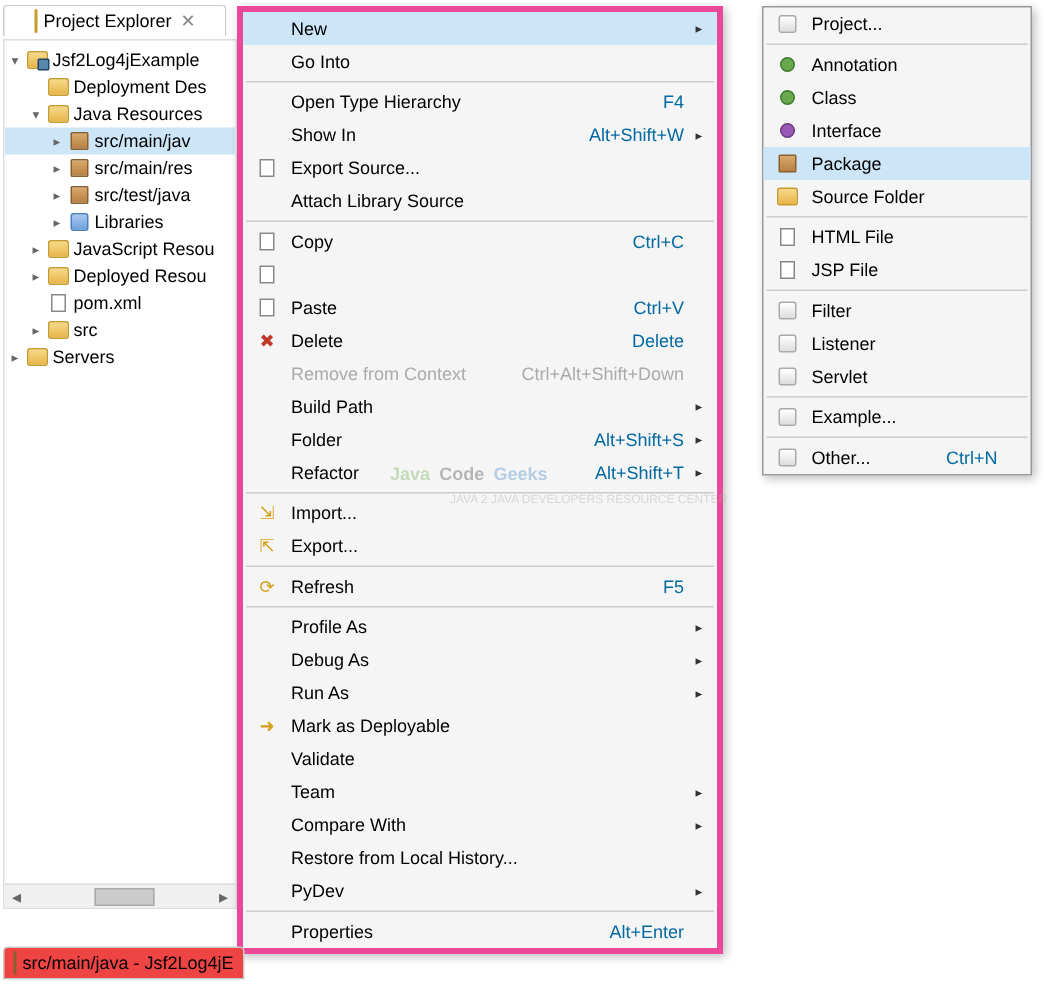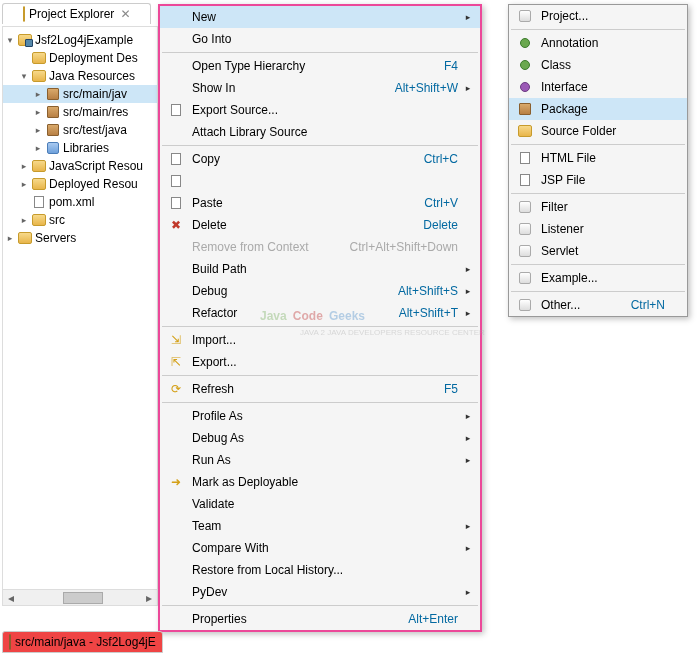--- a/index.html
+++ b/index.html
@@ -20,35 +20,35 @@
 .tree-row.selected { background: #cde6f7; }
 .indent-0 { padding-left: 2px; }
 .indent-1 { padding-left: 16px; }
 .indent-2 { padding-left: 30px; }
 
 .scrollbar-h { position: absolute; bottom: 0; left: 0; right: 0; height: 16px; background: #f0f0f0; border-top: 1px solid #ddd; display: flex; }
 .scrollbar-h .thumb { position: absolute; left: 60px; width: 40px; top: 2px; height: 12px; background: #ccc; border: 1px solid #aaa; }
 .scrollbar-h .arr { width: 16px; height: 16px; display: flex; align-items: center; justify-content: center; color: #666; }
 .scrollbar-h .arr.right { position: absolute; right: 0; }
 
-.context-menu { position: absolute; top: 4px; left: 158px; width: 324px; background: #f5f5f5; border: 2px solid #ec4899; box-shadow: 2px 2px 6px rgba(0,0,0,0.25); }
+.context-menu { position: absolute; top: 4px; left: 158px; width: 324px; background: #f5f5f5; border: 4px solid #ec4899; box-shadow: 2px 2px 6px rgba(0,0,0,0.25); }
 .menu-item { display: flex; align-items: center; height: 22px; padding: 0 6px; position: relative; }
 .menu-item.highlight { background: #cde6f7; }
 .menu-item .mi-icon { width: 20px; height: 20px; display: flex; align-items: center; justify-content: center; }
 .menu-item .mi-label { flex: 1; padding-left: 6px; }
 .menu-item .mi-accel { color: #0369a1; padding-right: 4px; }
 .menu-item .mi-arrow { width: 12px; text-align: center; color: #333; font-size: 9px; }
 .menu-item.disabled .mi-label, .menu-item.disabled .mi-accel, .menu-item.disabled .mi-icon { color: #aaa; }
 .menu-sep { height: 1px; background: #ccc; margin: 2px 2px; }
 
 .sub-menu { position: absolute; top: 4px; left: 508px; width: 180px; background: #f5f5f5; border: 1px solid #999; box-shadow: 2px 2px 6px rgba(0,0,0,0.25); }
 
 .watermark { position: absolute; top: 300px; left: 260px; font-size: 22px; opacity: 0.35; pointer-events: none; white-space: nowrap; font-weight: bold; }
 .watermark .j { color: #6aa84f; }
-.watermark .c { color: #b91c1c; }
+.watermark .c { color: #404040; }
 .watermark .g { color: #3d85c6; }
 .watermark-sub { position: absolute; top: 328px; left: 300px; font-size: 8px; color: #aaa; opacity: 0.4; pointer-events: none; }
 
 .editor-tab { position: absolute; bottom: 4px; left: 2px; display: flex; align-items: center; background: #ef4444; border: 1px solid #ccc; padding: 3px 6px; border-radius: 3px 3px 0 0; }
 .editor-tab .icon { margin-right: 4px; }
 
 
 .ic-folder { width: 14px; height: 12px; background: linear-gradient(#f7d98a,#e8b54a); border: 1px solid #c79b2c; border-radius: 2px; }
 .ic-package { width: 12px; height: 12px; background: linear-gradient(#d9a96b,#b88044); border: 1px solid #8a5f2e; border-radius: 1px; }
 .ic-lib { width: 12px; height: 12px; background: linear-gradient(#a8c9f0,#6fa1db); border: 1px solid #4b7db8; border-radius: 2px; }
@@ -246,21 +246,21 @@
       <span class="mi-arrow"></span>
     </div>
     <div class="menu-item">
       <span class="mi-icon"></span>
       <span class="mi-label">Build Path</span>
       <span class="mi-accel"></span>
       <span class="mi-arrow">▸</span>
     </div>
     <div class="menu-item">
       <span class="mi-icon"></span>
-      <span class="mi-label">Debug</span>
+      <span class="mi-label">Folder</span>
       <span class="mi-accel">Alt+Shift+S</span>
       <span class="mi-arrow">▸</span>
     </div>
     <div class="menu-item">
       <span class="mi-icon"></span>
       <span class="mi-label">Refactor</span>
       <span class="mi-accel">Alt+Shift+T</span>
       <span class="mi-arrow">▸</span>
     </div>
     <div class="menu-sep"></div>

